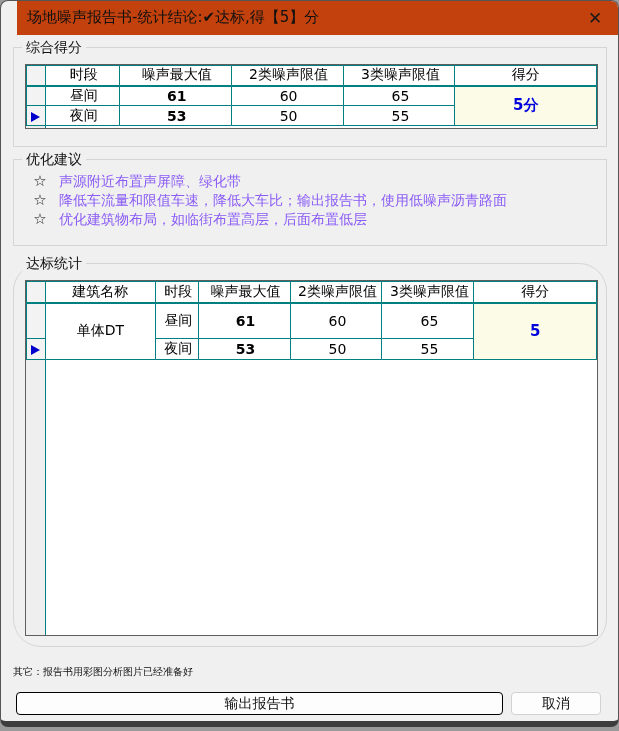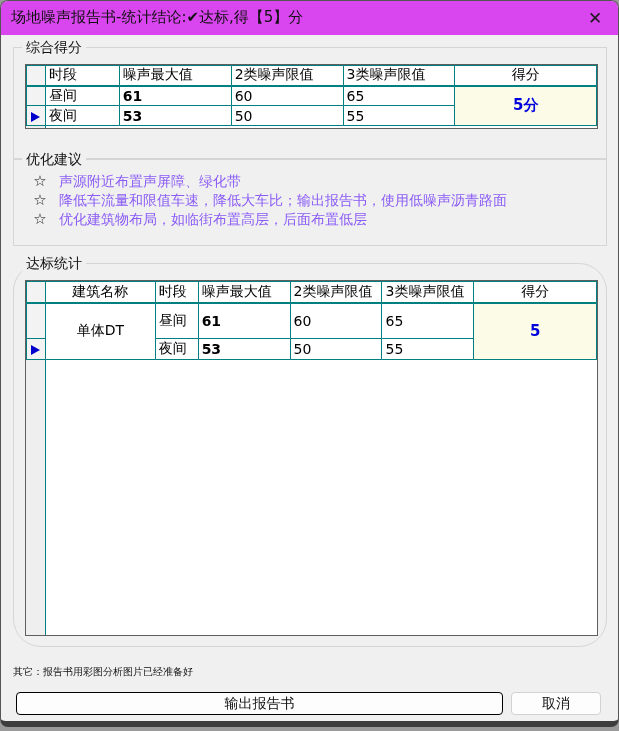--- a/index.html
+++ b/index.html
@@ -14,22 +14,22 @@
     position:absolute;left:0;top:0;width:619px;height:727px;
     box-sizing:border-box;
     background:#f0f0f0;
     border:1px solid #555;
     border-bottom:6px solid #3d3d3d;
     border-radius:8px;
     overflow:hidden;
   }
   
   .titlebar{
-    position:absolute;left:0;top:0;right:0;height:34px;
-    background:#d946ef;
+    position:absolute;left:16px;top:0;right:0;height:34px;
+    background:#c2410c;
   }
   .title-text{
     position:absolute;left:10px;top:0;height:34px;line-height:33px;
     font-size:15px;color:#111;white-space:nowrap;
   }
   .close-btn{
     position:absolute;right:8px;top:2px;width:30px;height:30px;
     text-align:center;line-height:30px;font-size:17px;color:#1b1b1b;
     cursor:pointer;border-radius:5px;
   }
@@ -58,21 +58,21 @@
     background:#efefef;border-right:1px solid #008080;
   }
   table.grid{
     position:relative;z-index:1;
     border-collapse:collapse;table-layout:fixed;
     font-size:14px;color:#000;
   }
   table.grid td,table.grid th{
     border:1px solid #008080;
     padding:0 0 0 3px;margin:0;
-    font-weight:normal;text-align:left;
+    font-weight:normal;text-align:center;
     background:#fff;overflow:hidden;white-space:nowrap;
   }
   table.grid tr.hdr th{border-bottom:2px solid #008080;}
   table.grid td.mk,table.grid th.mk{
     background:#f3f3f3;padding:0;text-align:center;vertical-align:middle;
   }
   table.grid .b{font-weight:bold;}
   table.grid .ctr{text-align:center;padding:0;}
   table.grid td.score{
     background:#fbfbe8;color:#0000dc;font-weight:bold;
@@ -107,21 +107,21 @@
 </head>
 <body>
 
 <div class="window">
 
   <div class="titlebar">
     <div class="title-text">场地噪声报告书-统计结论:✔达标,得【5】分</div>
     <div class="close-btn">✕</div>
   </div>
 
-  <div class="groupbox" style="top:46px;height:112px;">
+  <div class="groupbox" style="top:46px;height:100px;">
     <div class="gb-label">综合得分</div>
     <div class="grid-box" style="left:11px;top:16px;width:573px;height:65px;">
       <div class="mk-strip"></div>
       <table class="grid">
         <colgroup>
           <col style="width:19px">
             <col style="width:74px">
             <col style="width:112px">
           <col style="width:112px">
             <col style="width:112px">

